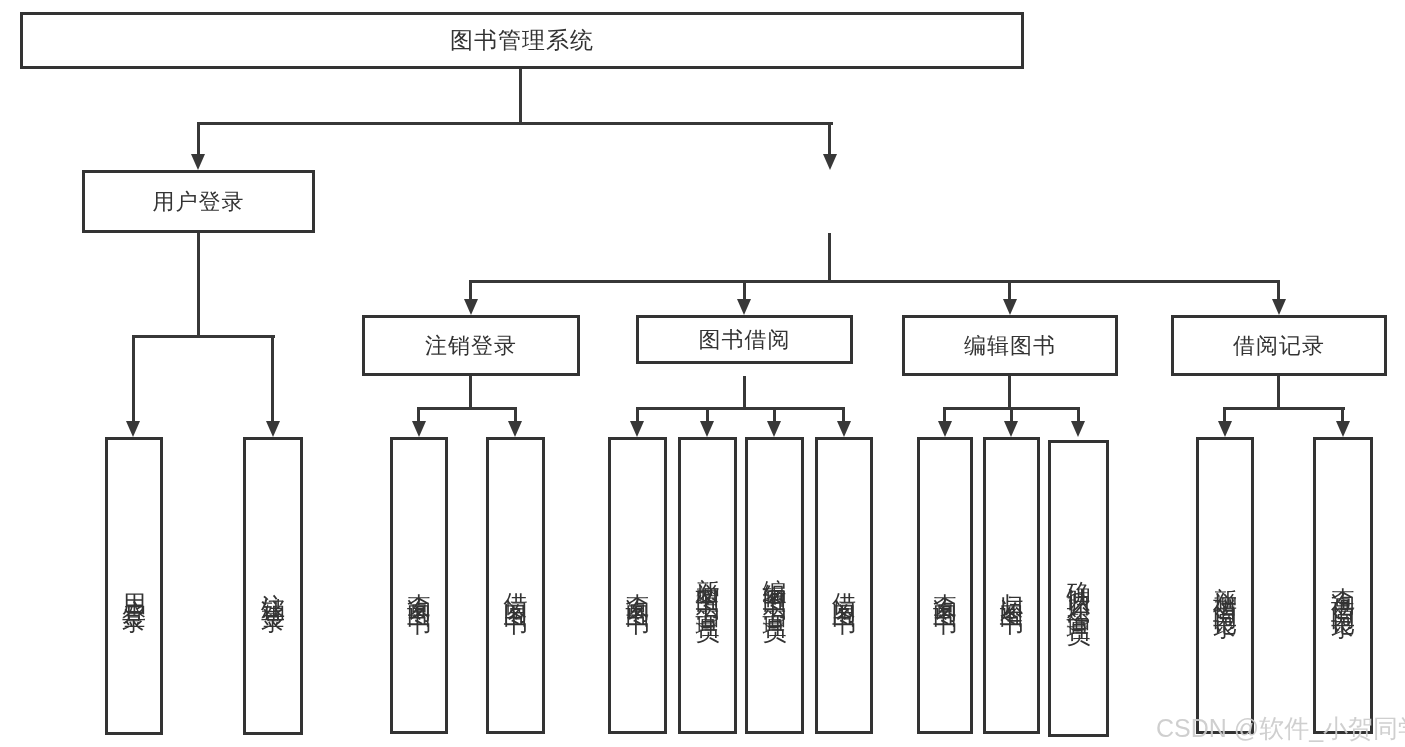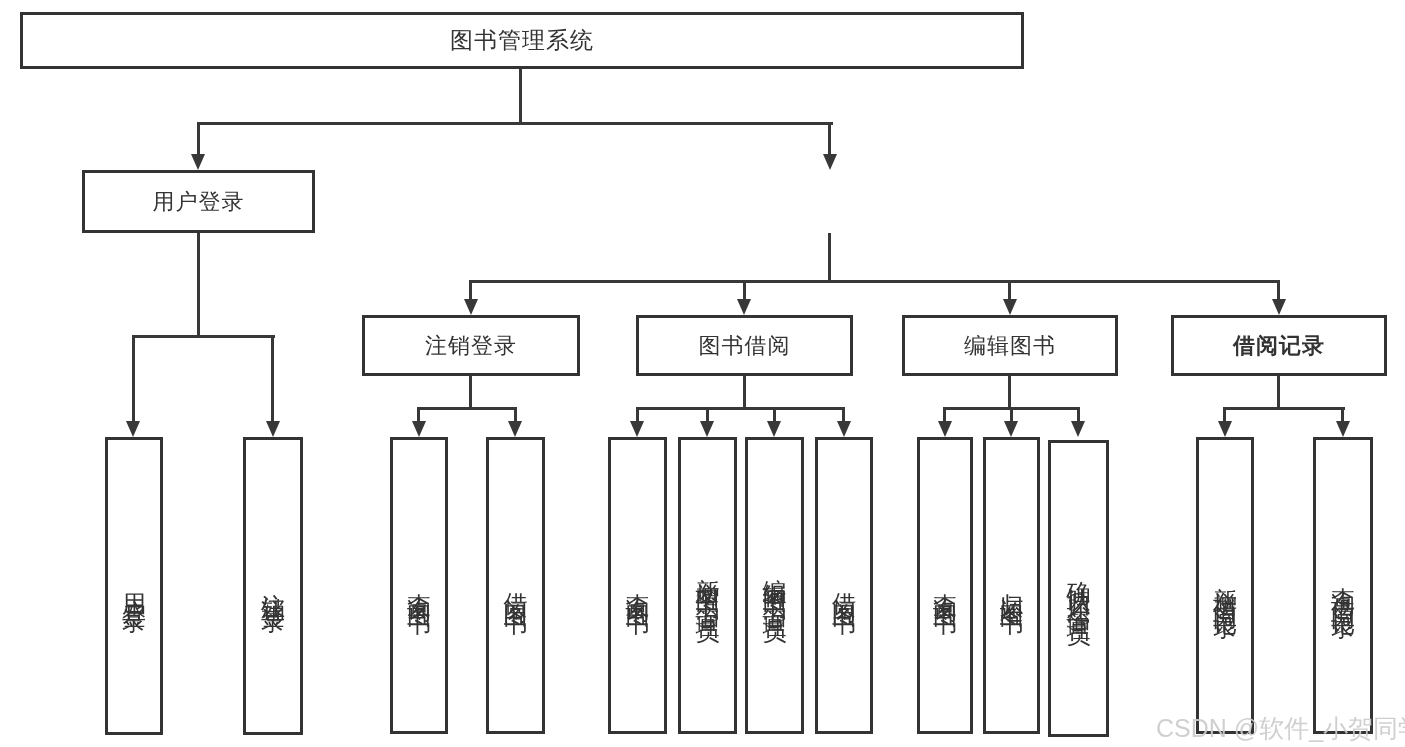--- a/index.html
+++ b/index.html
@@ -77,23 +77,23 @@
   <div class="ln" style="left:469px;top:280px;width:3px;height:22px;"></div>
   <div class="ln" style="left:743px;top:280px;width:3px;height:22px;"></div>
   <div class="ln" style="left:1008px;top:280px;width:3px;height:22px;"></div>
   <div class="ln" style="left:1277px;top:280px;width:3px;height:22px;"></div>
   <div class="arrow" style="left:464px;top:299px;"></div>
   <div class="arrow" style="left:737px;top:299px;"></div>
   <div class="arrow" style="left:1003px;top:299px;"></div>
   <div class="arrow" style="left:1272px;top:299px;"></div>
 
   <div class="box hbox" style="left:362px;top:315px;width:218px;height:61px;">注销登录</div>
-  <div class="box hbox" style="left:636px;top:315px;width:217px;height:61px;">图书借阅</div>
+  <div class="box hbox" style="left:636px;top:315px;width:217px;height:49px;">图书借阅</div>
   <div class="box hbox" style="left:902px;top:315px;width:216px;height:61px;">编辑图书</div>
-  <div class="box hbox" style="left:1171px;top:315px;width:216px;height:61px;font-weight:bold;">借阅记录</div>
+  <div class="box hbox" style="left:1171px;top:315px;width:216px;height:61px;">借阅记录</div>
 
   <div class="ln" style="left:469px;top:376px;width:3px;height:34px;"></div>
   <div class="ln" style="left:417px;top:407px;width:100px;height:3px;"></div>
   <div class="ln" style="left:417px;top:407px;width:3px;height:16px;"></div>
   <div class="ln" style="left:514px;top:407px;width:3px;height:16px;"></div>
   <div class="arrow" style="left:412px;top:421px;"></div>
   <div class="arrow" style="left:508px;top:421px;"></div>
 
   <div class="ln" style="left:743px;top:376px;width:3px;height:34px;"></div>
   <div class="ln" style="left:636px;top:407px;width:209px;height:3px;"></div>

